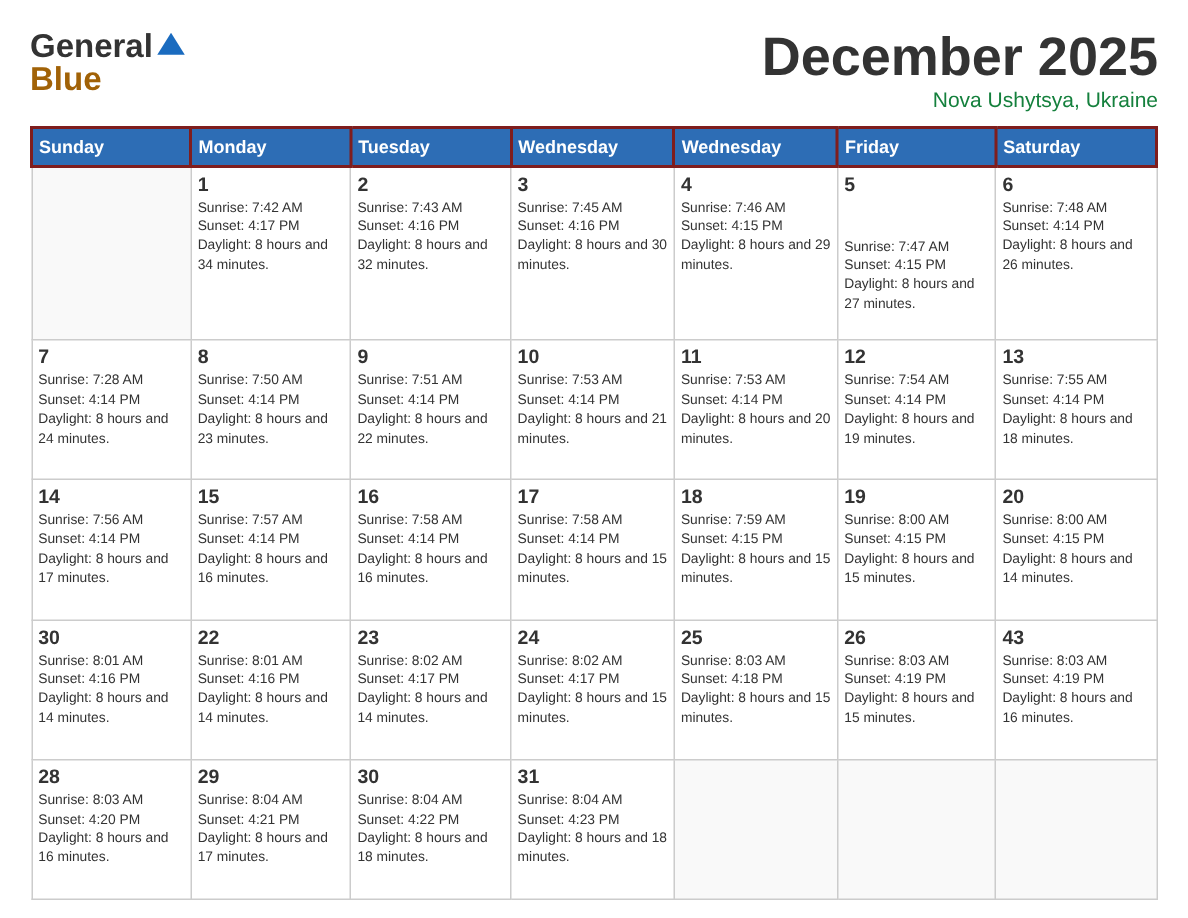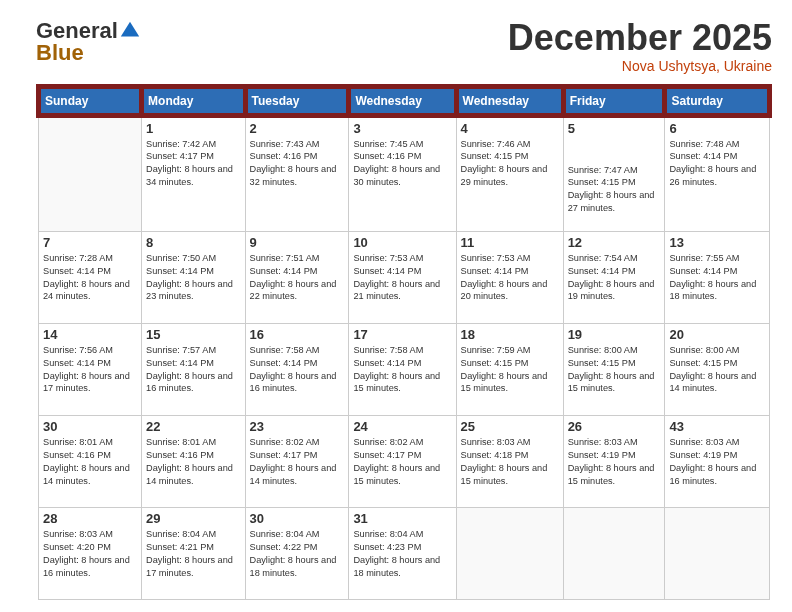--- a/index.html
+++ b/index.html
@@ -6,21 +6,21 @@
     body {
       font-family: Arial, sans-serif;
       background: #fff;
       width: 792px;
       height: 612px;
       overflow: hidden;
     }
     .page {
       width: 792px;
       height: 612px;
-      padding: 18px 20px 12px 36px;
+      padding: 18px 20px 12px 20px;
       display: flex;
       flex-direction: column;
     }
     .header {
       display: flex;
       justify-content: space-between;
       align-items: flex-start;
       margin-bottom: 10px;
     }
     .logo {
@@ -47,35 +47,35 @@
       text-align: right;
     }
     .month-title {
       font-size: 36px;
       font-weight: bold;
       color: #333;
       line-height: 1.1;
     }
     .subtitle {
       font-size: 14px;
-      color: #c2410c;
+      color: #15803d;
     }
     .calendar-table {
       width: 100%;
       border-collapse: collapse;
       flex: 1;
     }
     .calendar-table th {
       background-color: #2d6db5;
       color: #fff;
       font-size: 12px;
       font-weight: bold;
       padding: 5px 4px;
       text-align: left;
-      border: 5px solid #7f1d1d;
+      border: 2px solid #7f1d1d;
     }
     .calendar-table td {
       border: 1px solid #ccc;
       vertical-align: top;
       padding: 3px 4px;
       font-size: 9.5px;
       color: #333;
       width: 113px;
       height: 82px;
       background: #fff;

